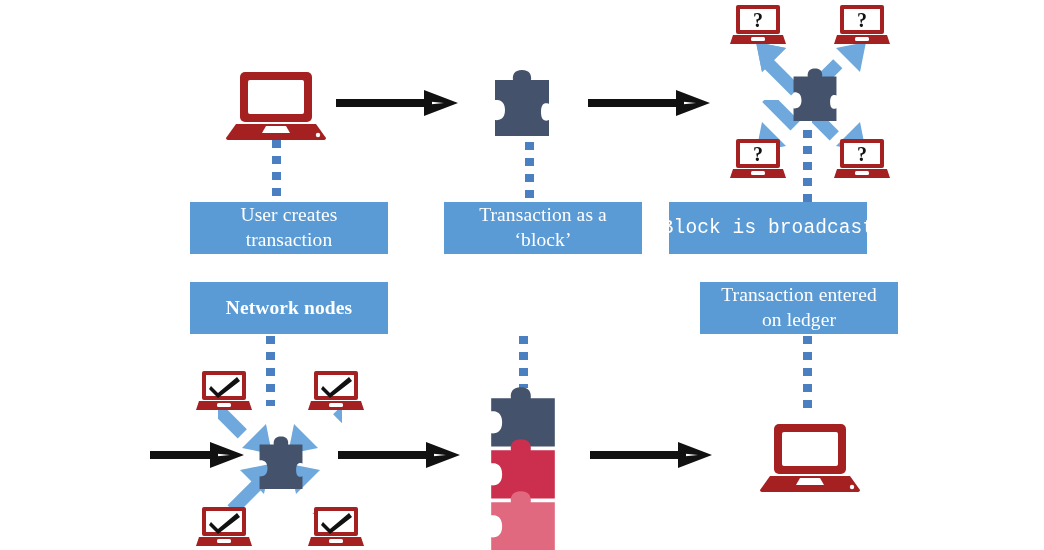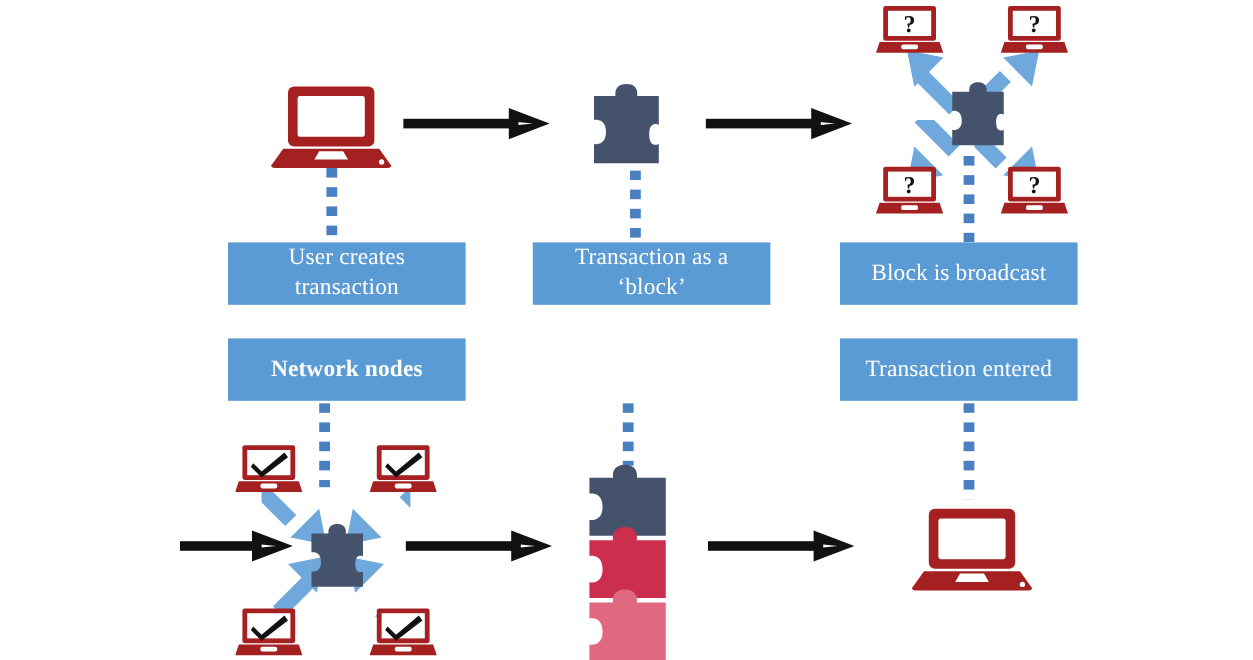--- a/index.html
+++ b/index.html
@@ -156,36 +156,37 @@
     </span>
   </div>
 
   <div class="label-box" style="left:190px;top:202px;">
     <span>
       <span class="l1">User creates</span>
       <span class="l2">transaction</span>
     </span>
   </div>
 
-  <div class="label-box" style="left:700px;top:202px;">
+  <div class="label-box" style="left:669px;top:202px;font-family:Liberation Mono, monospace;">
     <span>
       <span class="l1">Block is broadcast</span>
     </span>
   </div>
 
   <div class="label-box" style="left:190px;top:282px;font-weight:bold;">
     <span>
       <span class="l1">Network nodes</span>
     </span>
   </div>
 
 
   <div class="label-box" style="left:700px;top:282px;">
     <span>
       <span class="l1">Transaction entered</span>
+      <span class="l2">on ledger</span>
     </span>
   </div>
 
   <div class="dotline" style="left:266px;top:336px;height:70px;"></div>
   <div class="dotline" style="left:519px;top:336px;height:52px;"></div>
   <div class="dotline" style="left:803px;top:336px;height:80px;"></div>
 
   <svg class="flowarrow" style="left:150px;top:440px;" width="96" height="30" viewBox="0 0 96 30">
     <rect x="0" y="11" width="68" height="8" fill="#111111"></rect>
     <path d="M60 2 L60 13 L80 15 L60 17 L60 28 L94 15 Z" fill="#111111"></path>

